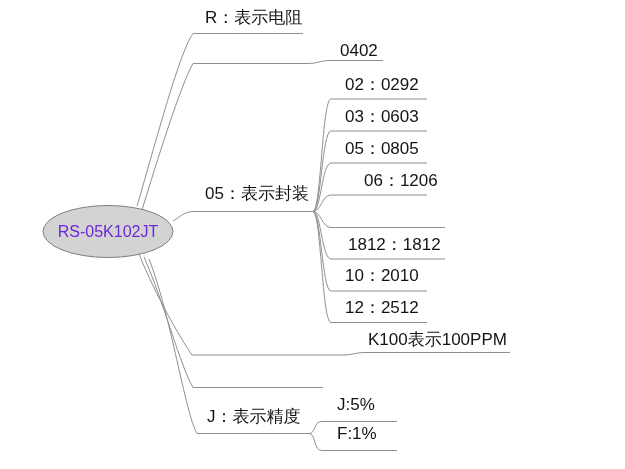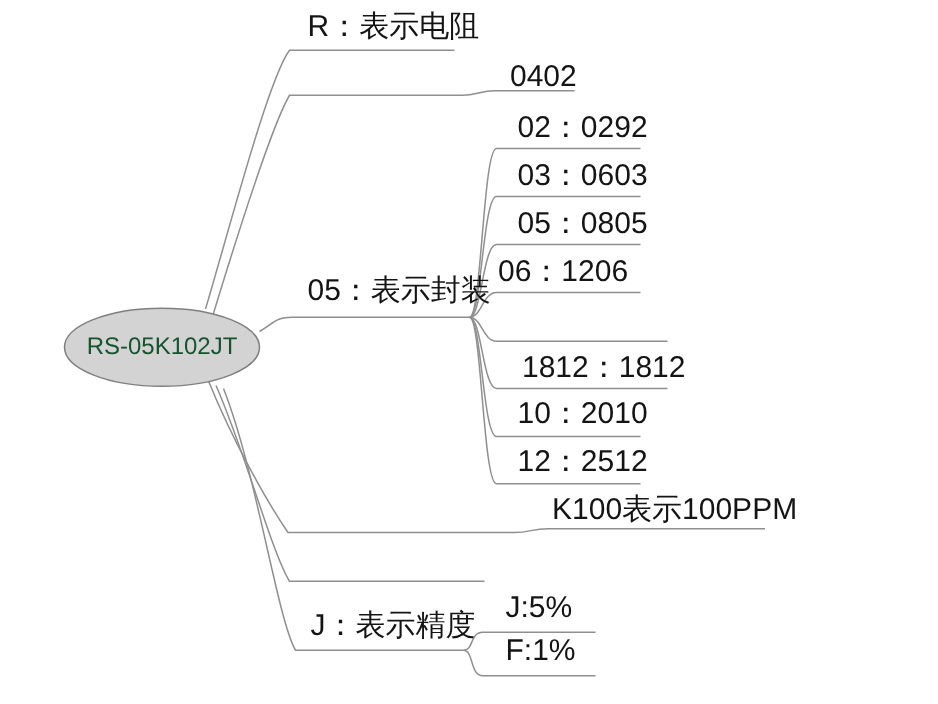--- a/index.html
+++ b/index.html
@@ -24,36 +24,36 @@
     fill: none;
     stroke: #8f8f8f;
     stroke-width: 1;
   }
   .wires ellipse {
     stroke: #7f7f7f;
     stroke-width: 1;
   }
   .lbl {
     position: absolute;
-    font-size: 20px;
+    font-size: 17px;
     line-height: 16px;
     color: #141414;
     white-space: nowrap;
   }
   .root-lbl {
     position: absolute;
     left: 43px;
     top: 205px;
     width: 130px;
     height: 53px;
     display: flex;
     align-items: center;
     justify-content: center;
     font-size: 16px;
-    color: #14532d;
+    color: #6d28d9;
     white-space: nowrap;
   }
 </style>
 </head>
 <body>
 
 <div class="canvas">
 
   <svg class="wires" width="625" height="469" viewBox="0 0 625 469">
 
@@ -86,21 +86,21 @@
   <div class="root-lbl">RS-05K102JT</div>
 
   <div class="lbl" style="left:205px; top:10px">R：表示电阻</div>
 
   <div class="lbl" style="left:340px; top:43px">0402</div>
 
   <div class="lbl" style="left:205px; top:186px">05：表示封装</div>
   <div class="lbl" style="left:345px; top:77px">02：0292</div>
   <div class="lbl" style="left:345px; top:109px">03：0603</div>
   <div class="lbl" style="left:345px; top:141px">05：0805</div>
-  <div class="lbl" style="left:332px; top:173px">06：1206</div>
+  <div class="lbl" style="left:364px; top:173px">06：1206</div>
   <div class="lbl" style="left:348px; top:237px">1812：1812</div>
   <div class="lbl" style="left:345px; top:268px">10：2010</div>
   <div class="lbl" style="left:345px; top:300px">12：2512</div>
 
   <div class="lbl" style="left:368px; top:332px">K100表示100PPM</div>
 
 
   <div class="lbl" style="left:207px; top:409px">J：表示精度</div>
   <div class="lbl" style="left:337px; top:397px">J:5%</div>
   <div class="lbl" style="left:337px; top:426px">F:1%</div>

